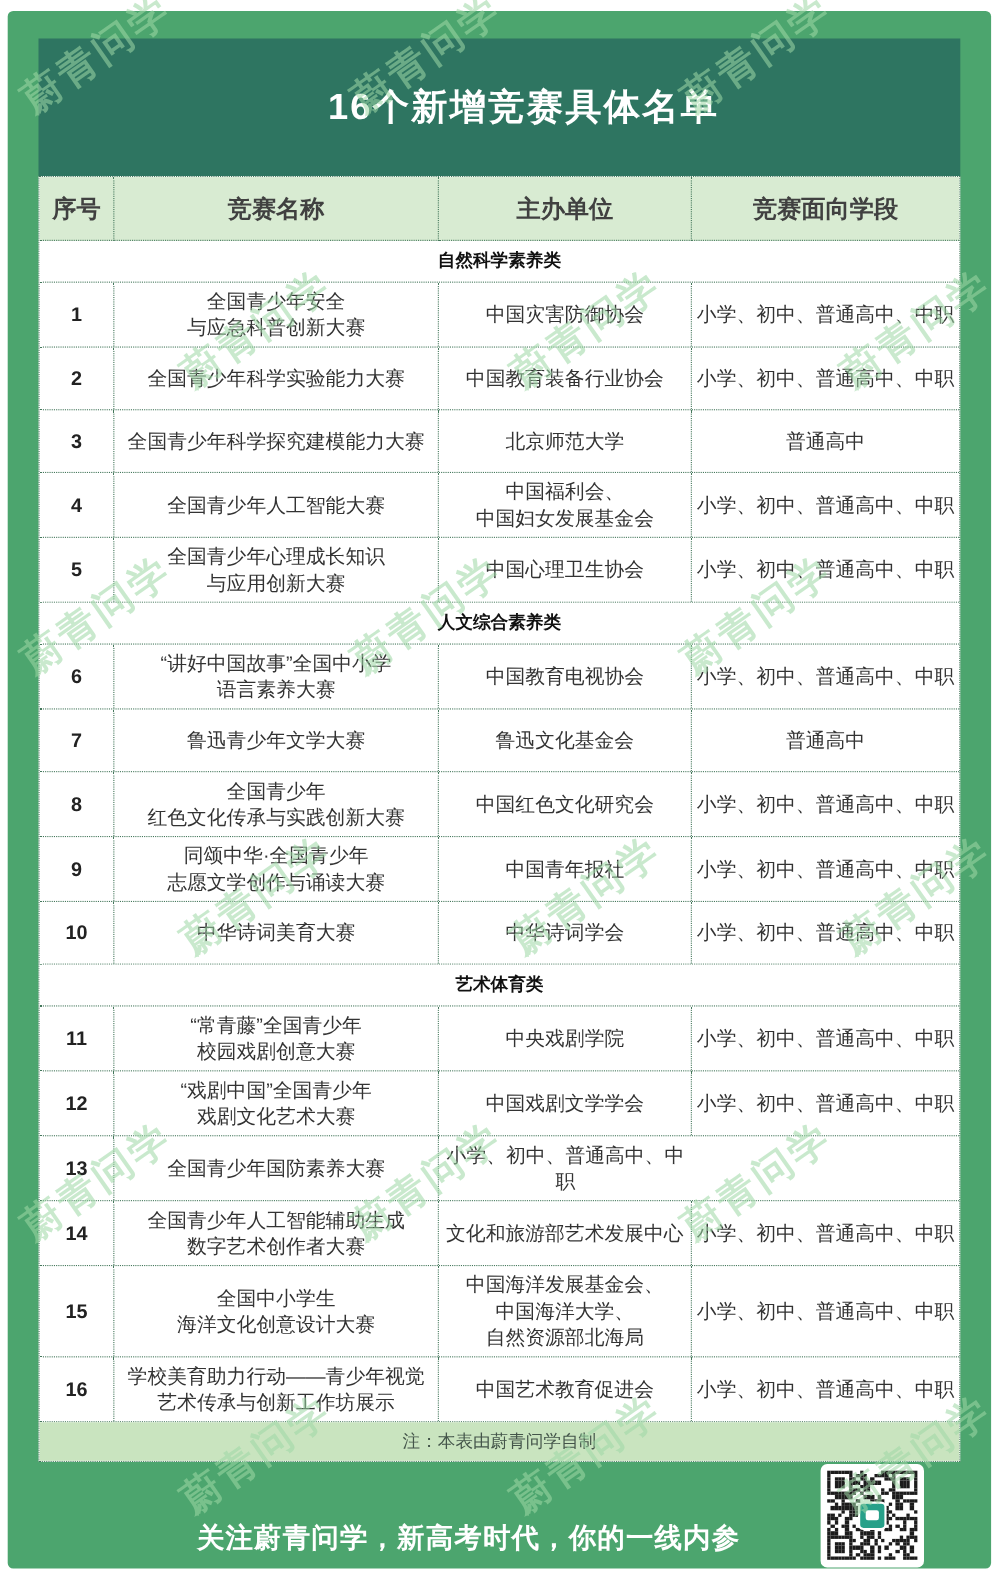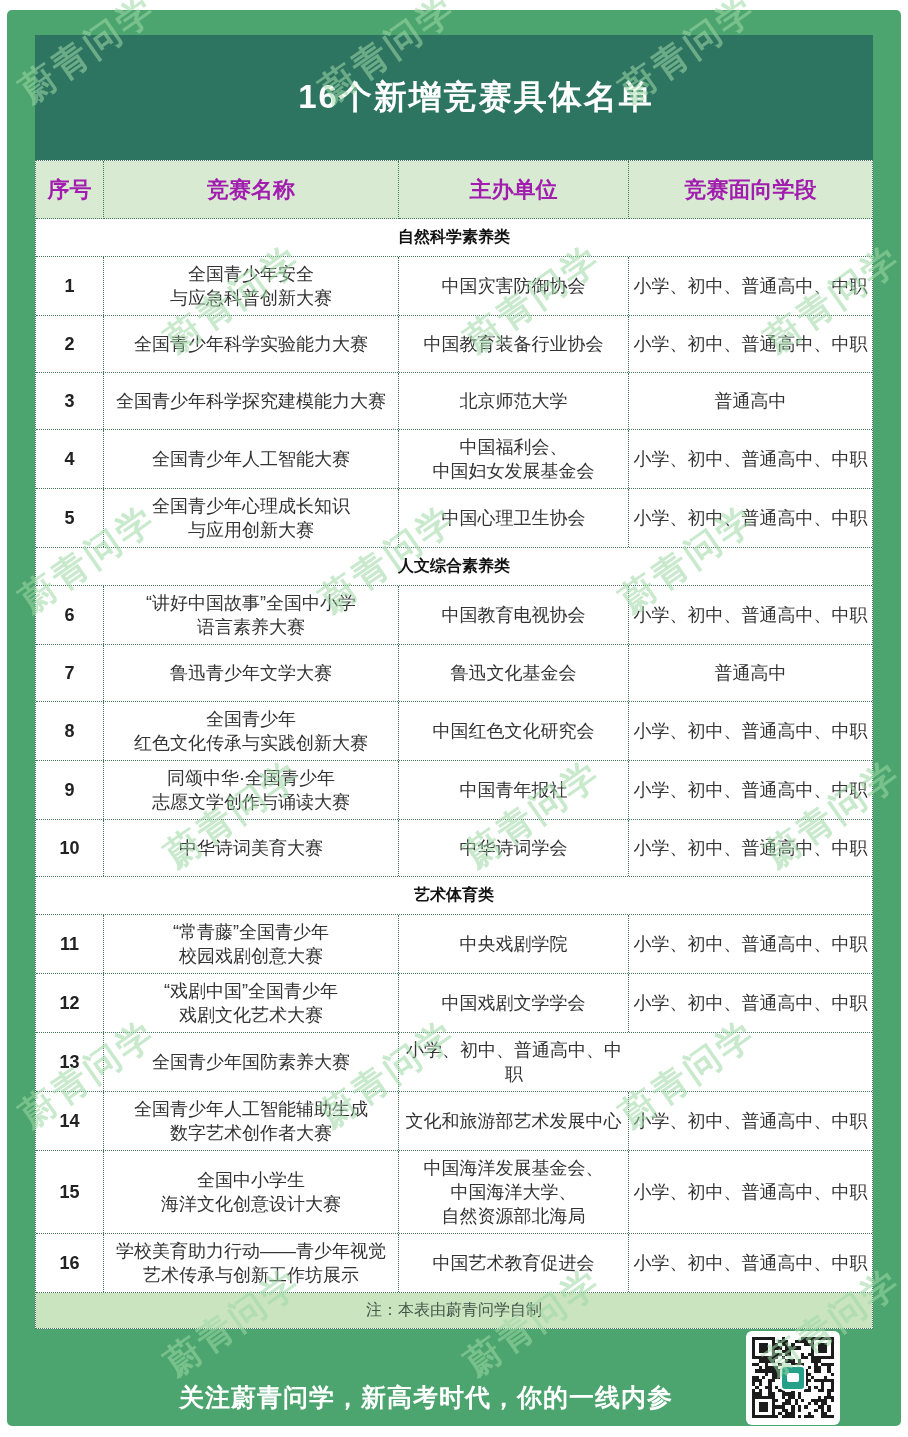--- a/index.html
+++ b/index.html
@@ -9,21 +9,21 @@
   .frame { position:absolute; left:7px; right:7px; top:10px; bottom:11px;
            background:#4CA56E; border-radius:5px; display:flex; flex-direction:column; }
   .content { margin:25px 28px 0 28px; }
   .title-band { height:125px; background:#2E7561; display:flex; align-items:center; justify-content:center;padding-left:44px; }
   .page-title { color:#ffffff; font-size:33px; font-weight:bold; letter-spacing:2px; }
 
   .table-wrap { background:#ffffff; border:1px dotted #44775B; }
   .grid4 { display:grid; grid-template-columns:68px 295px 230px 1fr; }
   .header-row { background:#D8EBD2; min-height:58px; }
   .hcell { display:flex; align-items:center; justify-content:center; text-align:center;
-           color:#a21caf; font-weight:bold; font-size:22px; border-right:1px dotted #44775B;
+           color:#404040; font-weight:bold; font-size:22px; border-right:1px dotted #44775B;
            border-bottom:1px dotted #44775B; padding:4px 2px; }
   .hcell:last-child { border-right:none; }
 
   .trow { border-bottom:1px dotted #44775B; }
   .cat-row { min-height:38px; display:flex; align-items:center; justify-content:center;
              font-size:16px; font-weight:bold; color:#111111; background:#ffffff; }
   .cell { display:flex; align-items:center; justify-content:center; text-align:center;
           font-size:18px; color:#333333; line-height:24px; padding:5px 2px;
           border-right:1px dotted #44775B; white-space:pre-line; min-height:56px; }
   .cell:last-child { border-right:none; }

